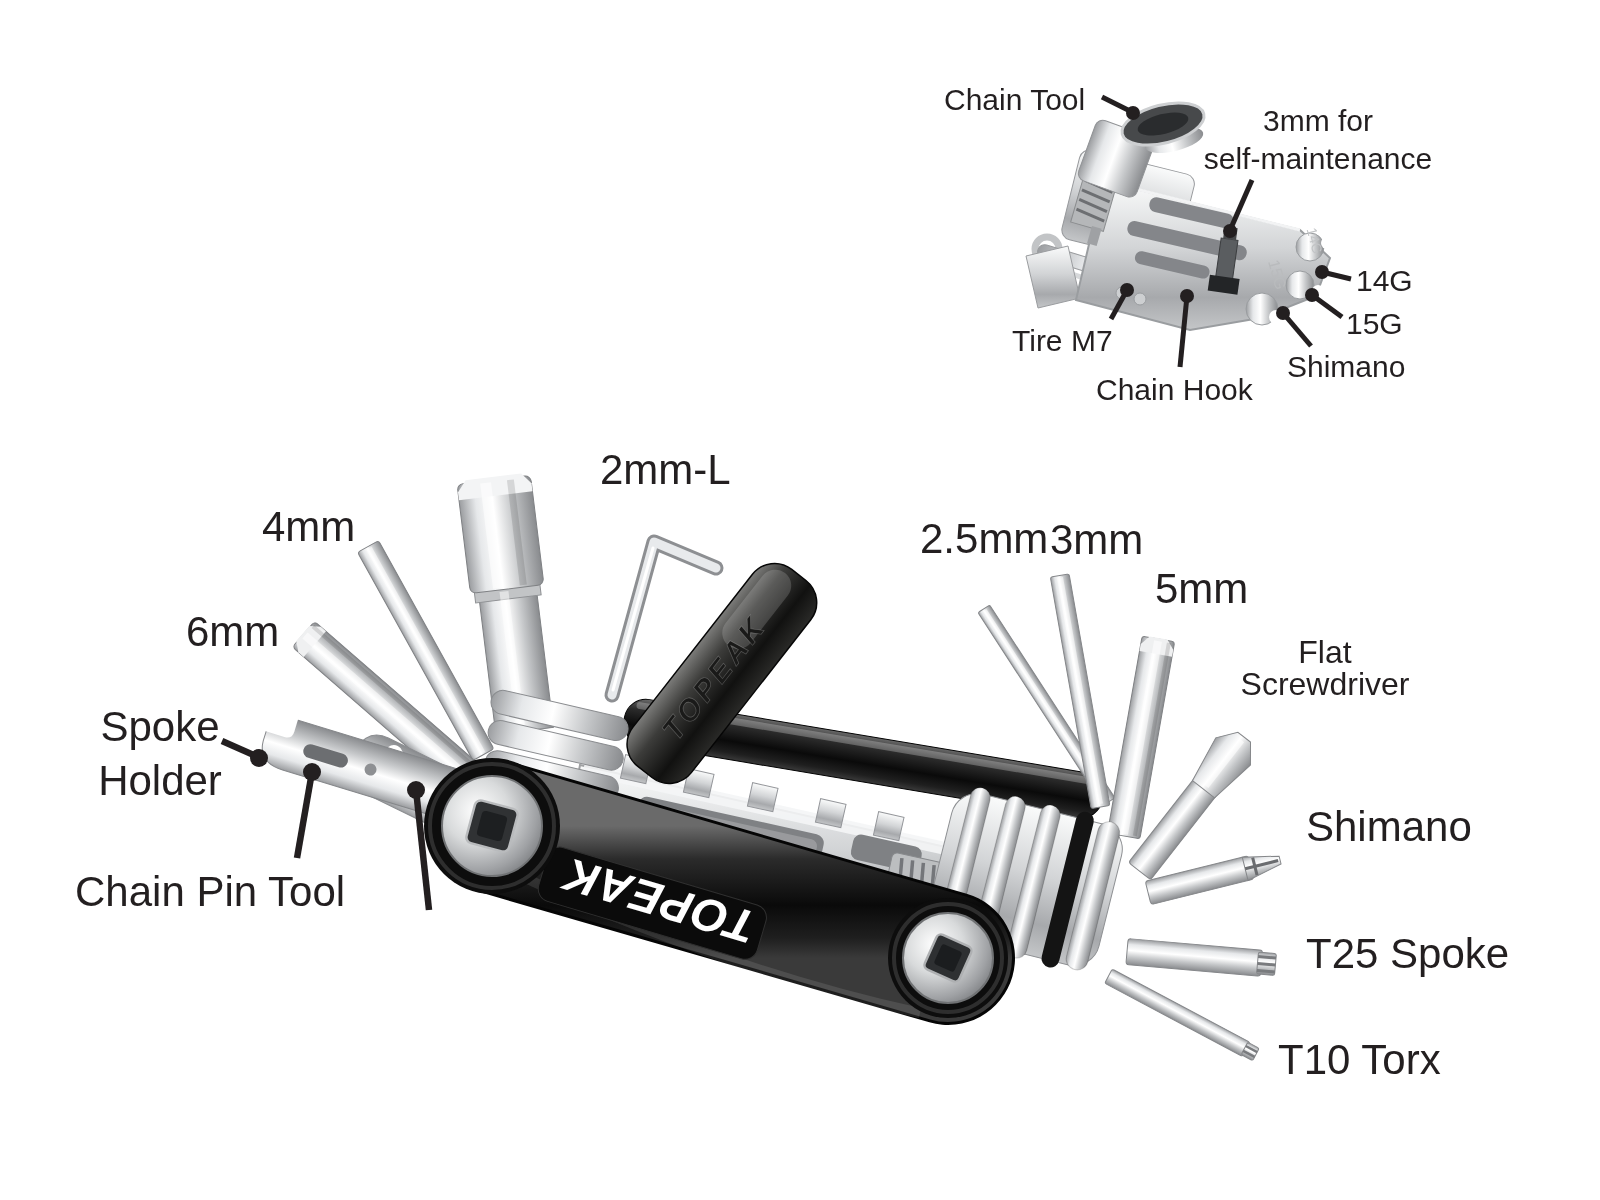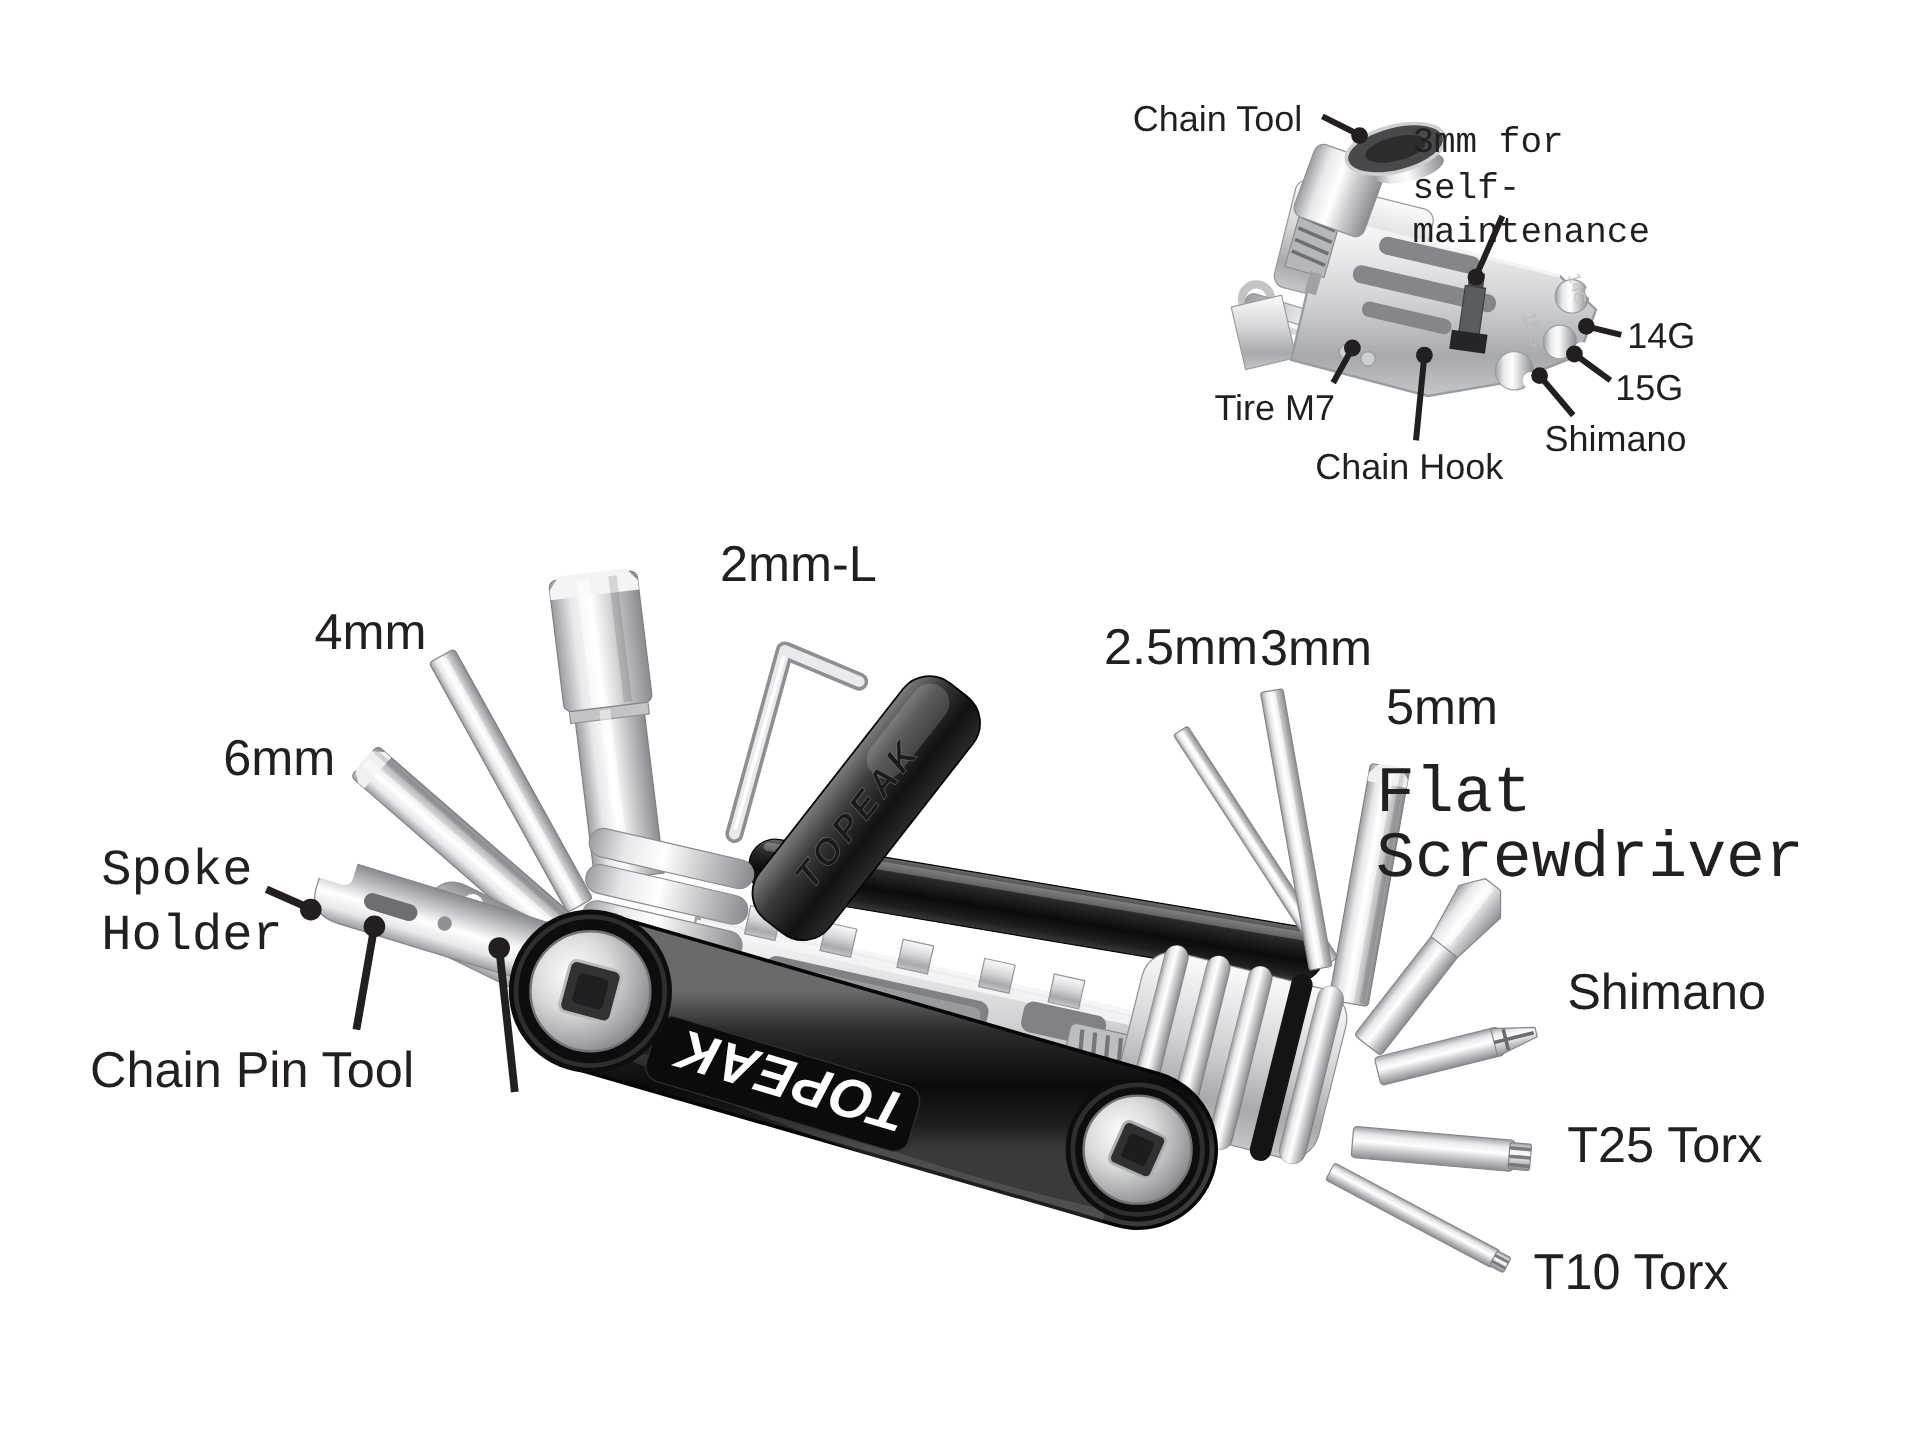--- a/index.html
+++ b/index.html
@@ -2,22 +2,22 @@
 <html><head>
 <meta charset="utf-8">
 <style>
   html,body{margin:0;padding:0;background:#ffffff;}
   #canvas{position:relative;width:1600px;height:1200px;background:#ffffff;overflow:hidden;
           font-family:"Liberation Sans", sans-serif;}
   #art{position:absolute;left:0;top:0;width:1600px;height:1200px;}
   .lbl{position:absolute;color:#231f20;font-size:42px;line-height:1.15;letter-spacing:0px;
        white-space:pre-line;font-weight:400;}
   .lbl.small{font-size:30px;line-height:1.25;}
-  .lbl.center{transform:translateX(-50%);font-family:Liberation Mono, monospace;}
-  .lbl.tight{font-size:54px;line-height:1.0;}
+  .lbl.center{transform:translateX(-50%);text-align:center;}
+  .lbl.tight{font-size:32px;line-height:1.0;}
 </style>
 </head>
 <body>
 
 <div id="canvas">
 
 <svg id="art" viewBox="0 0 1600 1200">
   <defs>
     <linearGradient id="gKey" x1="0" y1="0" x2="1" y2="0">
       <stop offset="0" stop-color="#9b9da0"></stop>
@@ -315,21 +315,21 @@
   <div class="lbl small" style="left:1096px;top:371px">Chain Hook</div>
   <div class="lbl small" style="left:1012px;top:322px">Tire M7</div>
 
   <div class="lbl" style="left:600px;top:446px">2mm-L</div>
   <div class="lbl" style="left:920px;top:515px">2.5mm</div>
   <div class="lbl" style="left:1050px;top:516px">3mm</div>
   <div class="lbl" style="left:1155px;top:565px">5mm</div>
   <div class="lbl tight center" style="left:1325px;top:636px">Flat
 Screwdriver</div>
   <div class="lbl" style="left:1306px;top:803px">Shimano</div>
-  <div class="lbl" style="left:1306px;top:930px">T25 Torx</div>
+  <div class="lbl" style="left:1306px;top:930px">T25 Spoke</div>
   <div class="lbl" style="left:1278px;top:1036px">T10 Torx</div>
   <div class="lbl" style="left:262px;top:503px">4mm</div>
   <div class="lbl" style="left:186px;top:608px">6mm</div>
   <div class="lbl center" style="left:160px;top:700px;line-height:1.28">Spoke
 Holder</div>
   <div class="lbl" style="left:75px;top:868px">Chain Pin Tool</div>
 
 </div>
 
 </body></html>

